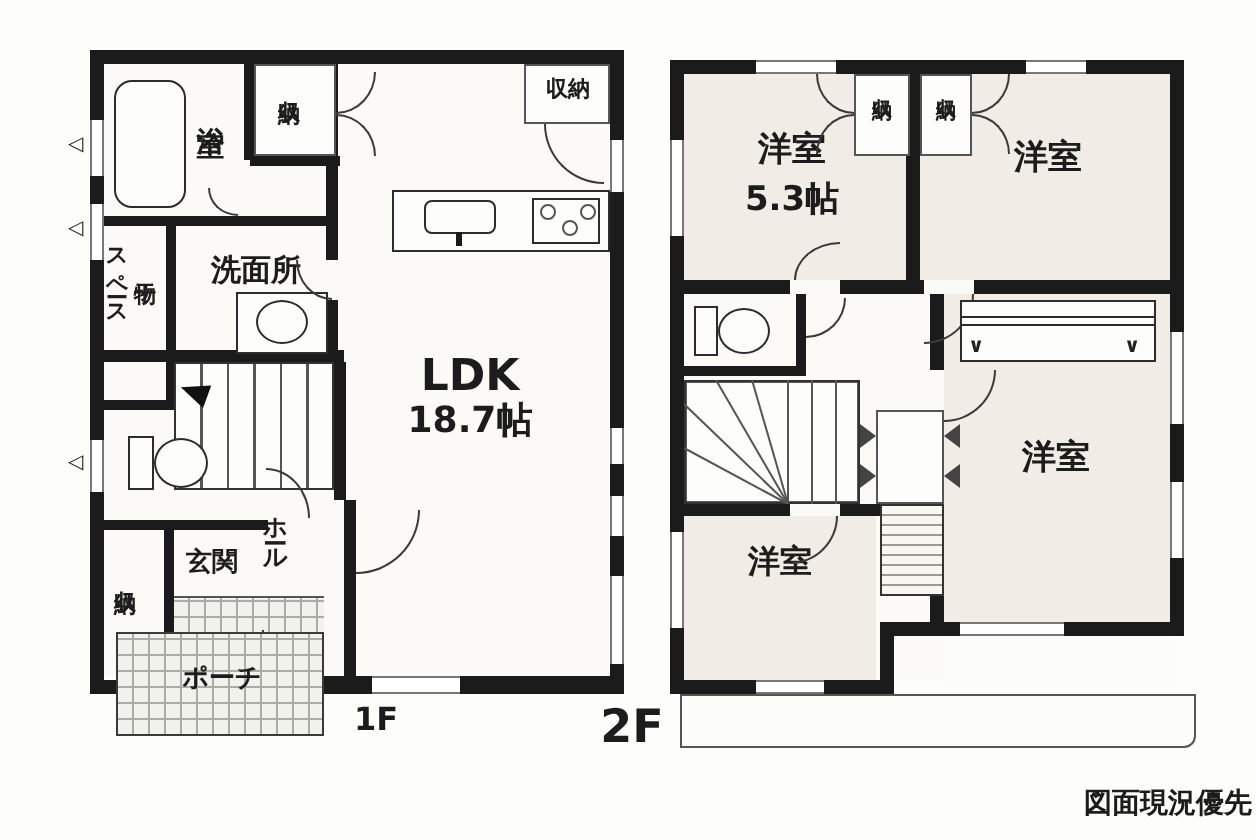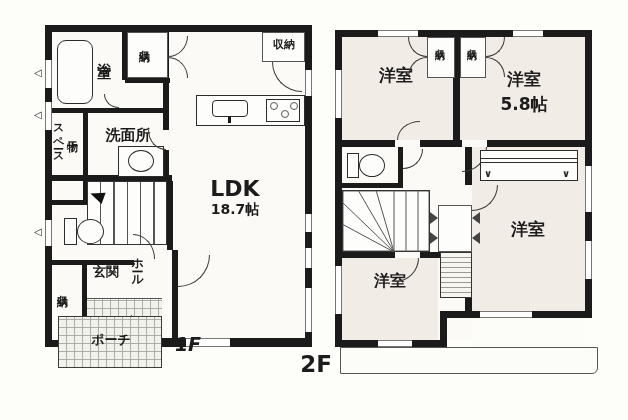--- a/index.html
+++ b/index.html
@@ -92,45 +92,45 @@
   <div class="lbl vert" style="left:52px;top:116px;font-size:11px;">スペース</div>
 
   <div class="stair" style="left:87px;top:181px;width:80px;height:64px;"></div>
   <div class="tri" style="left:90px;top:190px;border-top:6px solid transparent;border-bottom:6px solid transparent;border-right:14px solid #111;transform:rotate(20deg);"></div>
 
   <div class="box" style="left:64px;top:218px;width:13px;height:27px;"></div>
   <div class="box round" style="left:77px;top:219px;width:27px;height:25px;"></div>
   <div class="arc tr" style="left:133px;top:234px;width:22px;height:25px;"></div>
 
   <div class="lbl vert" style="left:131px;top:250px;font-size:12px;">ホール</div>
-  <div class="lbl" style="left:85px;top:265px;width:42px;font-size:13px;">玄関</div>
+  <div class="lbl" style="left:85px;top:275px;width:42px;font-size:13px;">玄関</div>
   <div class="lbl vert" style="left:56px;top:286px;font-size:11px;">収納</div>
   <div class="tile" style="left:87px;top:298px;width:75px;height:18px;border:none;border-top:1.2px solid #555;"></div>
   <div class="arc br" style="left:107px;top:315px;width:25px;height:25px;"></div>
 
   <div class="lbl" style="left:203px;top:177px;width:64px;font-size:22px;font-weight:700;">LDK</div>
-  <div class="lbl" style="left:195px;top:202px;width:80px;font-size:14px;font-weight:700;">18.7帖</div>
+  <div class="lbl" style="left:195px;top:202px;width:80px;font-size:18px;font-weight:700;">18.7帖</div>
   <div class="arc br" style="left:178px;top:255px;width:32px;height:32px;"></div>
 
   <div class="thin" style="left:262px;top:32px;width:43px;height:30px;"></div>
   <div class="lbl" style="left:264px;top:39px;width:40px;font-size:11px;">収納</div>
   <div class="arc bl" style="left:272px;top:62px;width:30px;height:30px;"></div>
 
   <div class="box" style="left:196px;top:95px;width:109px;height:31px;"></div>
   <div class="box" style="left:212px;top:100px;width:36px;height:17px;border-radius:4px;"></div>
   <div class="wall" style="left:228px;top:116px;width:3px;height:7px;"></div>
   <div class="box" style="left:266px;top:99px;width:34px;height:23px;"></div>
   <div class="thin round" style="left:270px;top:102px;width:8px;height:8px;"></div>
   <div class="thin round" style="left:281px;top:110px;width:8px;height:8px;"></div>
   <div class="thin round" style="left:290px;top:102px;width:8px;height:8px;"></div>
 
   <div class="tile" style="left:58px;top:316px;width:104px;height:52px;"></div>
   <div class="lbl" style="left:88px;top:333px;width:46px;font-size:13px;">ポーチ</div>
 
-  <div class="lbl" style="left:168px;top:335px;width:40px;font-size:19px;font-weight:600;font-style:italic;">1F</div>
+  <div class="lbl" style="left:168px;top:352px;width:40px;font-size:16px;font-weight:600;">1F</div>
 
   <div class="fill" style="left:342px;top:37px;width:243px;height:303px;"></div>
   <div class="pink" style="left:342px;top:37px;width:111px;height:103px;"></div>
   <div class="pink" style="left:460px;top:37px;width:125px;height:103px;"></div>
   <div class="pink" style="left:472px;top:147px;width:113px;height:164px;"></div>
   <div class="pink" style="left:342px;top:258px;width:96px;height:82px;"></div>
 
   <div class="wall" style="left:335px;top:30px;width:257px;height:7px;"></div>
   <div class="wall" style="left:335px;top:30px;width:7px;height:317px;"></div>
   <div class="wall" style="left:585px;top:30px;width:7px;height:288px;"></div>
@@ -152,33 +152,33 @@
   <div class="win" style="left:378px;top:30px;width:40px;height:7px;"></div>
   <div class="win" style="left:513px;top:30px;width:30px;height:7px;"></div>
   <div class="winv" style="left:335px;top:70px;width:7px;height:48px;"></div>
   <div class="winv" style="left:335px;top:266px;width:7px;height:48px;"></div>
   <div class="winv" style="left:585px;top:166px;width:7px;height:46px;"></div>
   <div class="winv" style="left:585px;top:241px;width:7px;height:38px;"></div>
   <div class="win" style="left:480px;top:311px;width:52px;height:7px;"></div>
   <div class="win" style="left:378px;top:340px;width:34px;height:7px;"></div>
 
   <div class="lbl" style="left:364px;top:67px;width:64px;font-size:17px;">洋室</div>
+  <div class="lbl" style="left:360px;top:92px;width:72px;font-size:17px;">5.3帖</div>
   <div class="arc tl" style="left:397px;top:121px;width:23px;height:19px;"></div>
 
   <div class="thin" style="left:427px;top:37px;width:28px;height:41px;"></div>
   <div class="lbl vert" style="left:434px;top:41px;font-size:10px;">収納</div>
   <div class="arc bl" style="left:408px;top:37px;width:19px;height:20px;"></div>
   <div class="arc tl" style="left:408px;top:57px;width:19px;height:20px;"></div>
   <div class="thin" style="left:460px;top:37px;width:26px;height:41px;"></div>
   <div class="lbl vert" style="left:466px;top:41px;font-size:10px;">収納</div>
   <div class="arc br" style="left:486px;top:37px;width:19px;height:20px;"></div>
   <div class="arc tr" style="left:486px;top:57px;width:19px;height:20px;"></div>
 
   <div class="lbl" style="left:492px;top:71px;width:64px;font-size:17px;">洋室</div>
-  <div class="lbl" style="left:488px;top:96px;width:72px;font-size:17px;">5.8帖</div>
   <div class="arc br" style="left:462px;top:147px;width:25px;height:25px;"></div>
 
   <div class="box" style="left:347px;top:153px;width:12px;height:25px;"></div>
   <div class="box round" style="left:359px;top:154px;width:26px;height:23px;"></div>
   <div class="arc br" style="left:403px;top:149px;width:20px;height:20px;"></div>
 
   <svg class="abs" style="left:342px;top:190px;" width="88" height="62" viewBox="0 0 88 62">
     <rect x="0.7" y="0.7" width="86.6" height="60.6" fill="#fdfdfb" stroke="#333" stroke-width="1.4"></rect>
     <line x1="52" y1="0" x2="52" y2="62" stroke="#555" stroke-width="1"></line>
     <line x1="64" y1="0" x2="64" y2="62" stroke="#555" stroke-width="1"></line>
@@ -204,14 +204,15 @@
   <div class="arc br" style="left:472px;top:185px;width:26px;height:26px;"></div>
 
   <div class="lbl" style="left:358px;top:273px;width:64px;font-size:16px;">洋室</div>
   <div class="arc br" style="left:395px;top:258px;width:24px;height:24px;"></div>
 
   <div class="abs" style="left:472px;top:318px;width:113px;height:29px;background:#fcfcf9;"></div>
   <div class="thin" style="left:340px;top:347px;width:258px;height:27px;background:#fcfcf9;border-bottom-right-radius:6px;"></div>
 
   <div class="lbl" style="left:296px;top:352px;width:40px;font-size:23px;font-weight:600;">2F</div>
 
+  <div class="lbl" style="left:500px;top:395px;width:126px;font-size:14px;text-align:right;font-weight:600;">図面現況優先</div>
 
 </div>
 
 </body></html>

